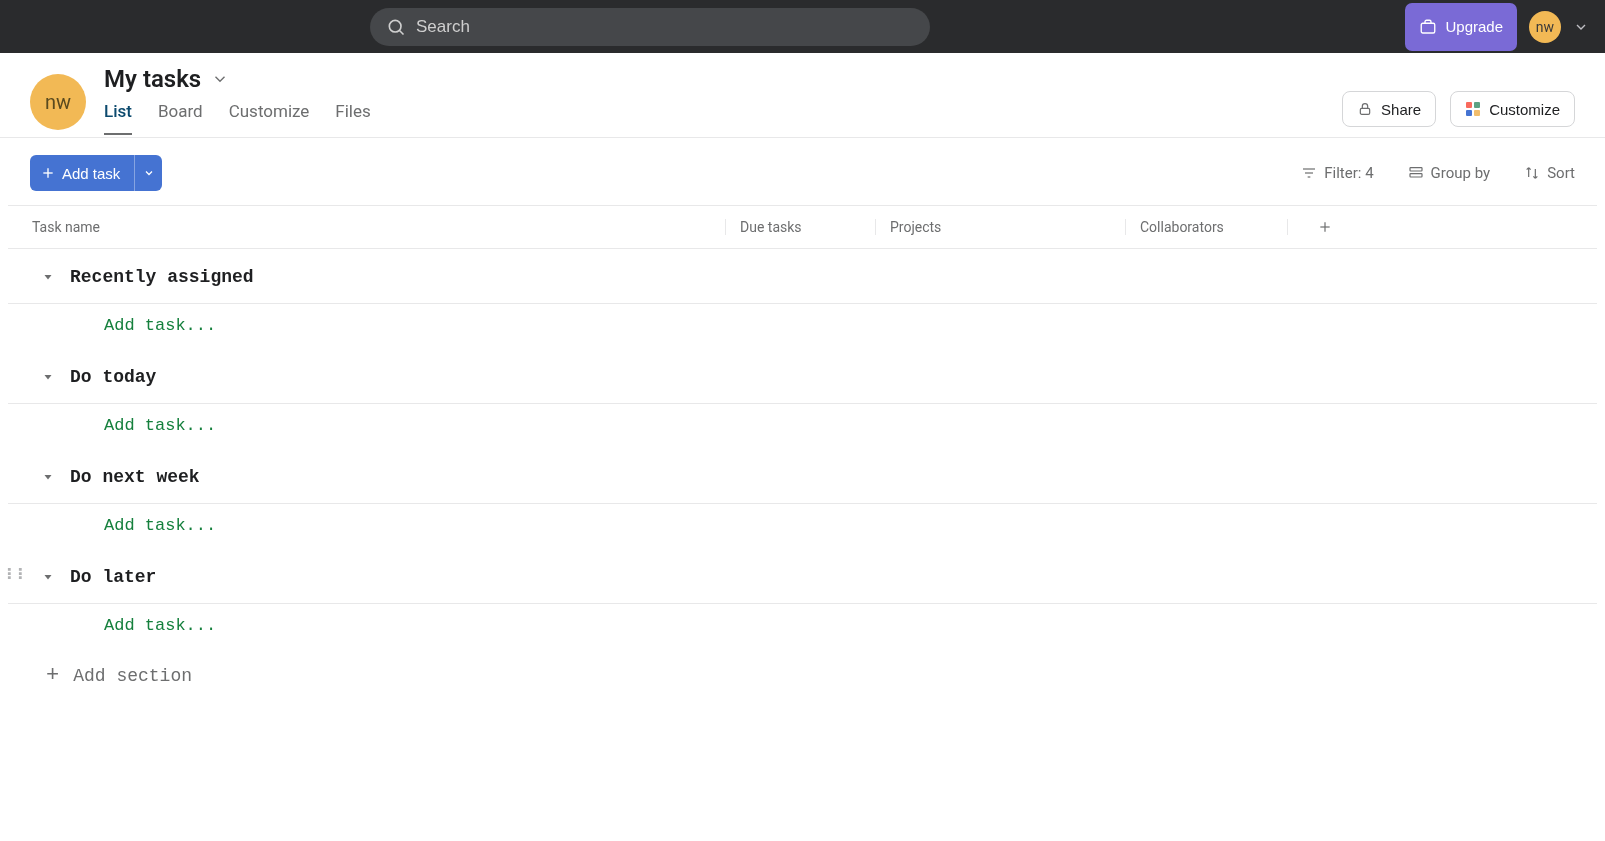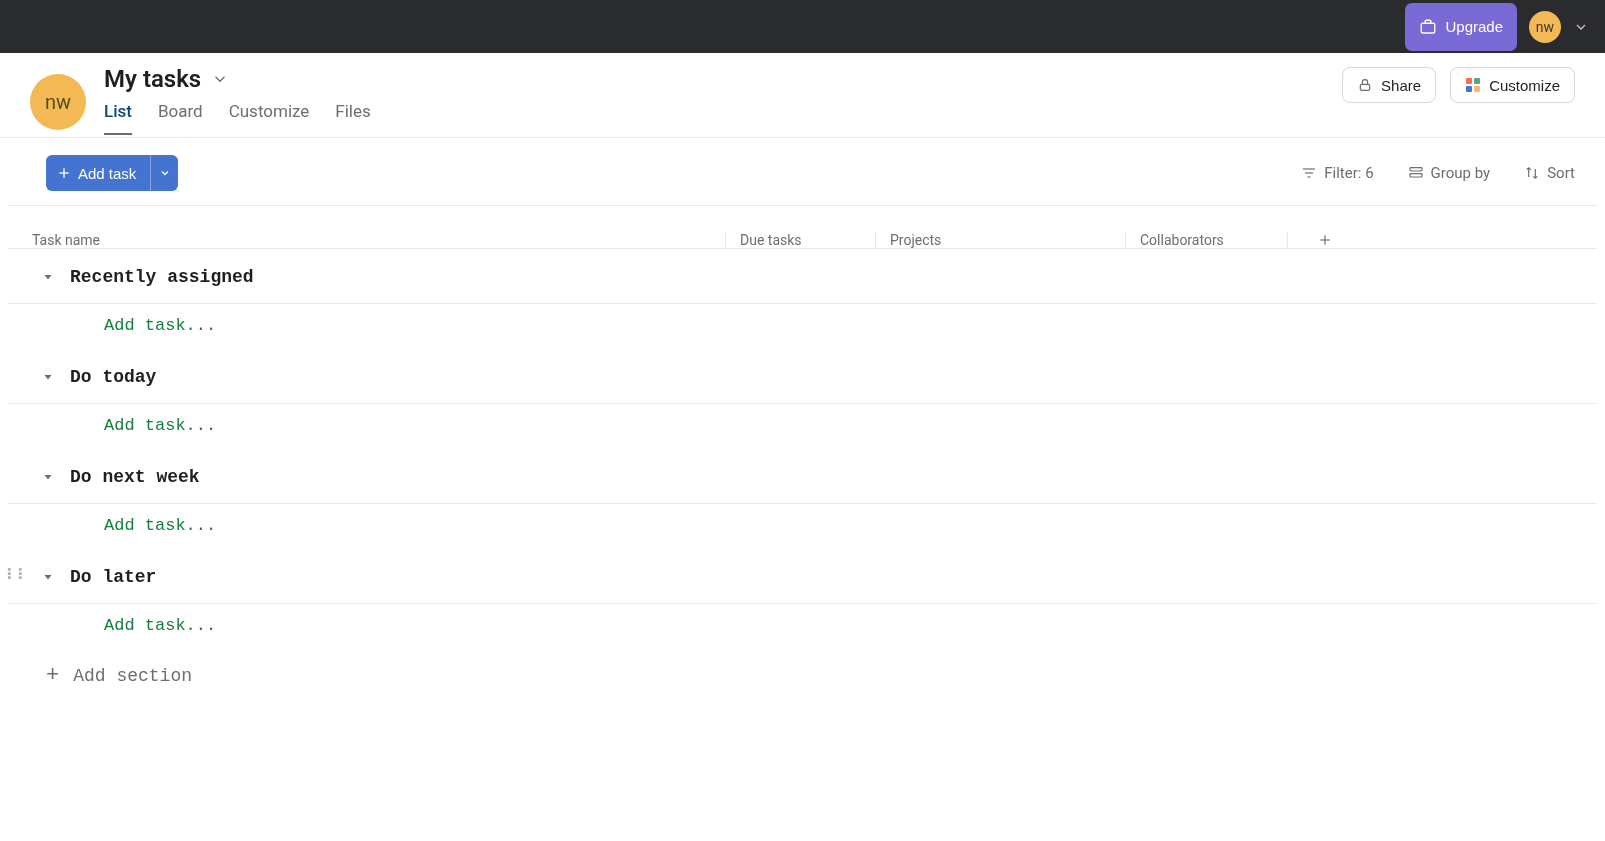--- a/index.html
+++ b/index.html
@@ -103,21 +103,21 @@
     border-bottom: 2px solid transparent;
   }
   .tab.active {
     color: #0c4a6e;
     font-weight: 500;
     border-bottom-color: #6d6e6f;
   }
   .header-actions {
     position:absolute;
     right:30px;
-    top:14px;
+    top:38px;
     display:flex;
     gap:14px;
   }
   .hbtn {
     background:#fff;
     border:1px solid #d5d6d8;
     border-radius:8px;
     height: 36px;
     padding: 0 14px;
     display:flex;
@@ -125,21 +125,21 @@
     gap:8px;
     font-size:15px;
     color:#1e1f21;
     cursor:pointer;
   }
 
   
   .toolbar {
     display:flex;
     align-items:center;
-    padding: 17px 30px 14px 46px;
+    padding: 17px 30px 14px 30px;
   }
   .add-task-group { display:flex; }
   .add-task-btn {
     background:#4573d2;
     color:#fff;
     border:none;
     border-radius:6px 0 0 6px;
     height:36px;
     padding:0 14px 0 10px;
     display:flex;
@@ -175,21 +175,21 @@
     gap:7px;
     cursor:pointer;
   }
 
   
   .col-header {
     display:flex;
     border-top:1px solid #e8e8e9;
     border-bottom:1px solid #e8e8e9;
     height:44px;
-    align-items:flex-end;
+    align-items:center;
     font-size:14px;
     color:#6d6e6f;
     margin-left:8px;
     margin-right:8px;
   }
   .col {
     display:flex;
     align-items:center;
     padding-left:14px;
     border-right:1px solid #e8e8e9;
@@ -246,20 +246,27 @@
   
   .stroke { stroke:#cfcfcf; stroke-width:2; fill:none; }
   .stroke-dark { stroke:#6d6e6f; stroke-width:1.8; fill:none; }
 
   .grid4 rect { }
 </style>
 </head>
 <body>
 
 <div class="topbar">
+  <div class="search-wrap">
+    <svg width="20" height="20" viewBox="0 0 24 24">
+      <circle cx="11" cy="11" r="7" class="stroke"></circle>
+        <line x1="21" y1="21" x2="16.2" y2="16.2" class="stroke"></line>
+    </svg>
+    <input class="search-input" type="text" placeholder="Search" style="">
+  </div>
   <div class="topbar-right">
     <button class="upgrade-btn">
       <svg width="18" height="18" viewBox="0 0 24 24">
         <rect x="3" y="7" width="18" height="13" rx="2" stroke="#fff" stroke-width="1.8" fill="none"></rect>
         <path d="M8 7V5a2 2 0 0 1 2-2h4a2 2 0 0 1 2 2v2" stroke="#fff" stroke-width="1.8" fill="none"></path>
       </svg>
       <span>Upgrade</span>
     </button>
     <div class="avatar-top">
       <span>nw</span>
@@ -323,21 +330,21 @@
       </svg>
     </button>
   </div>
   <div class="toolbar-right">
     <div class="tool-item">
       <svg width="16" height="16" viewBox="0 0 24 24">
         <line x1="3" y1="6" x2="21" y2="6" class="stroke-dark"></line>
         <line x1="6" y1="12" x2="18" y2="12" class="stroke-dark"></line>
         <line x1="10" y1="18" x2="14" y2="18" class="stroke-dark"></line>
       </svg>
-      <span>Filter: 6</span>
+      <span>Filter: 4</span>
     </div>
     <div class="tool-item">
       <svg width="16" height="16" viewBox="0 0 24 24">
         <rect x="3" y="4" width="18" height="5" rx="1" class="stroke-dark"></rect>
         <rect x="3" y="13" width="18" height="5" rx="1" class="stroke-dark"></rect>
       </svg>
       <span>Group by</span>
     </div>
     <div class="tool-item">
       <svg width="16" height="16" viewBox="0 0 24 24">

